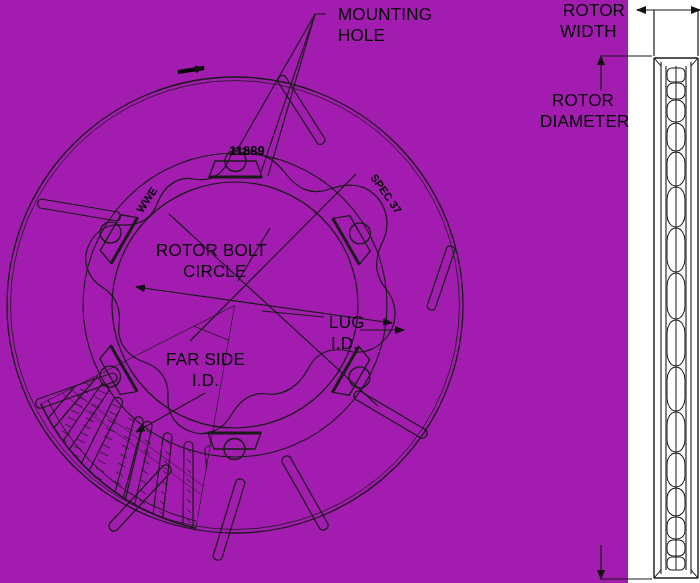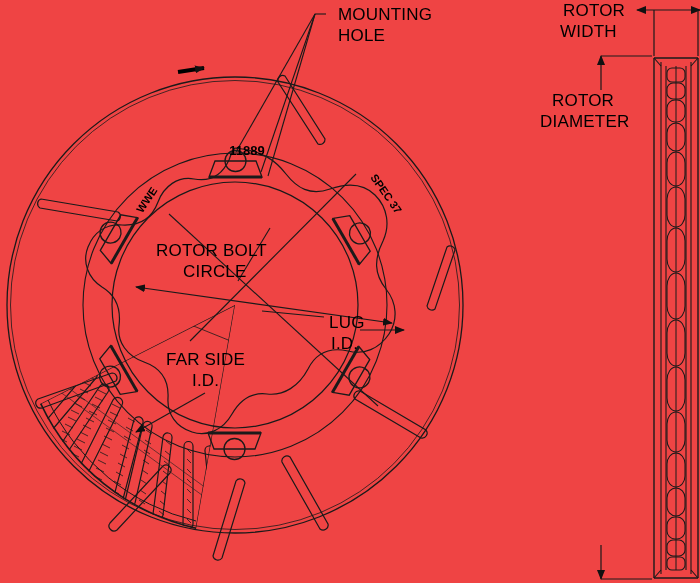--- a/index.html
+++ b/index.html
@@ -1,18 +1,18 @@
 <!DOCTYPE html>
 <html><head>
 <meta charset="utf-8">
 <style>
   html,body{margin:0;padding:0;background:#ffffff;}
   body{width:700px;height:583px;overflow:hidden;
        font-family:"Liberation Sans", sans-serif;}
-  #stage{position:relative;width:700px;height:583px;background:#ef4444;}
+  #stage{position:relative;width:628px;height:583px;background:#a21caf;}
   svg{position:absolute;top:0;left:0;}
   .lbl{font-family:"Liberation Sans", sans-serif;font-size:17px;fill:#000;
        font-weight:400;letter-spacing:.2px;}
   .lblsm{font-family:"Liberation Sans", sans-serif;font-size:11px;fill:#000;
        font-weight:700;}
   .lblnum{font-family:"Liberation Sans", sans-serif;font-size:13px;fill:#000;
        font-weight:700;}
 </style>
 </head>
 <body>

